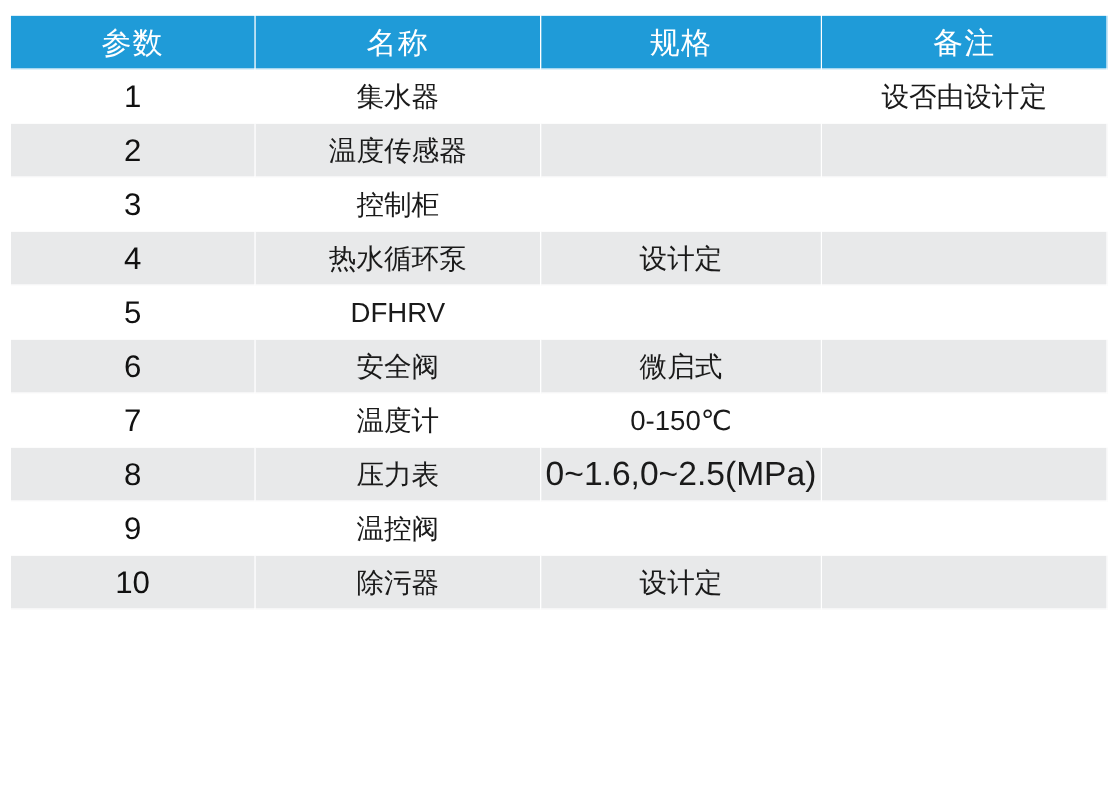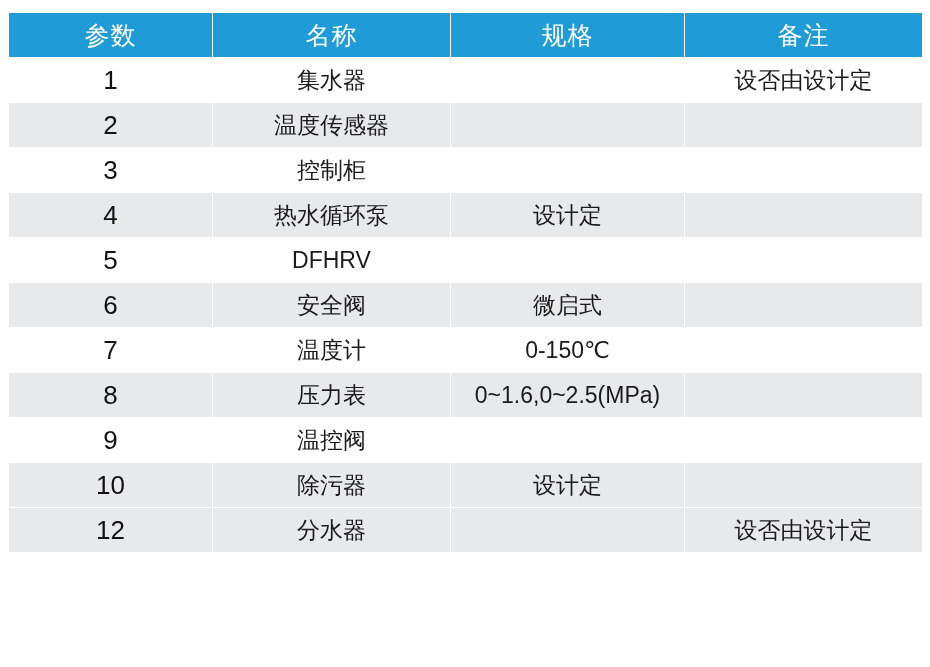--- a/index.html
+++ b/index.html
@@ -59,21 +59,21 @@
   tbody td.num {
     font-size: 26px;
     color: #111111;
   }
   tbody td.spec-cell,
   tbody td.note-cell {
     font-size: 23px;
     margin-top: 33px;
   }
   tbody td.spec-small {
-    font-size: 23px;
+    font-size: 28px;
   }
 </style>
 </head>
 <body>
 
 <div class="sheet">
   <table class="spec">
     <colgroup>
       <col class="c0">
         <col class="c1">
@@ -142,21 +142,15 @@
         <td>温控阀</td>
         <td class="spec-cell"></td>
         <td class="note-cell"></td>
       </tr>
       <tr class="even">
         <td class="num">10</td>
         <td>除污器</td>
         <td class="spec-cell">设计定</td>
         <td class="note-cell"></td>
       </tr>
-      <tr class="even">
-        <td class="num">12</td>
-        <td>分水器</td>
-        <td class="spec-cell"></td>
-        <td class="note-cell">设否由设计定</td>
-      </tr>
     </tbody>
   </table>
 </div>
 
 </body></html>

